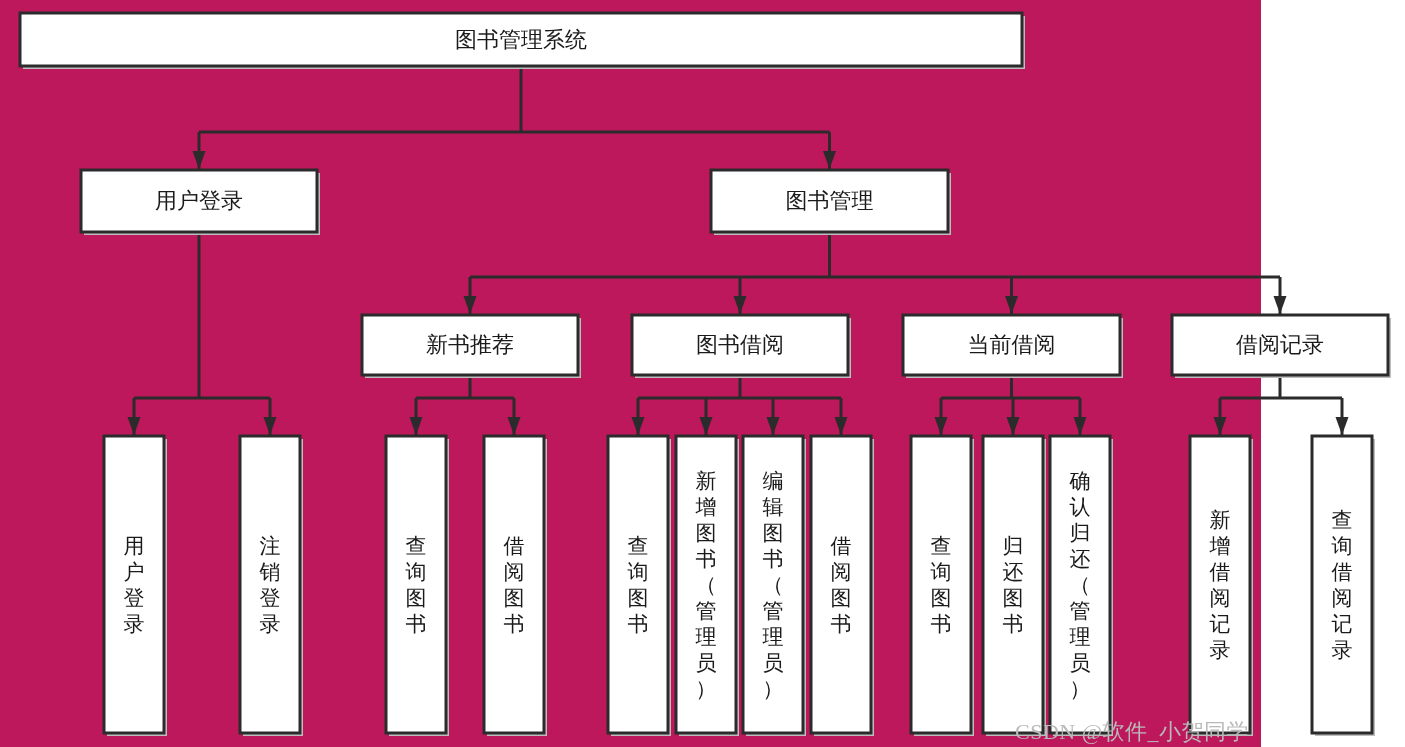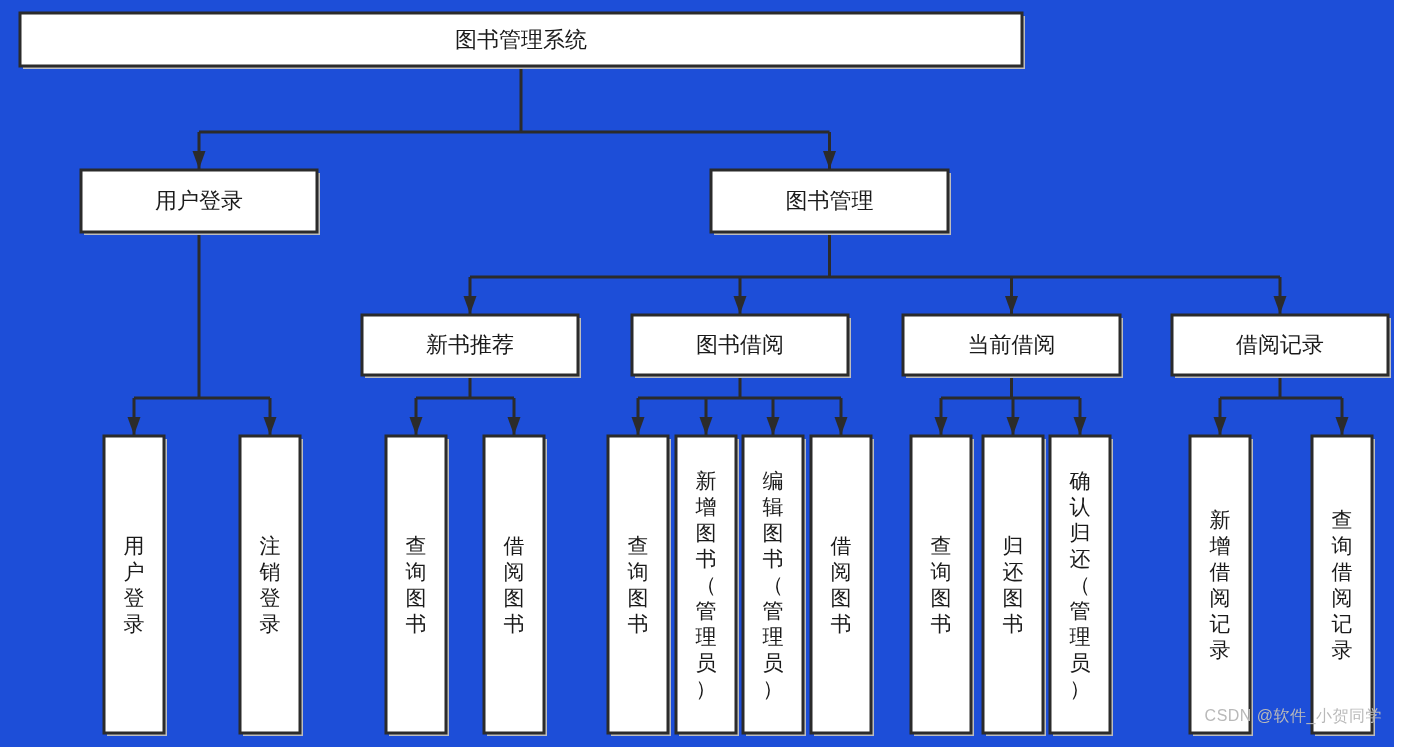--- a/index.html
+++ b/index.html
@@ -9,23 +9,23 @@
   }
   body {
     width: 1405px;
     height: 747px;
     font-family: "DejaVu Sans", "Liberation Sans", sans-serif;
     overflow: hidden;
     position: relative;
   }
   #diagram-root {
     position: relative;
-    width: 1394px;
+    width: 1261px;
     height: 747px;
-    background: #1d4ed8;
+    background: #be185d;
   }
   svg.flow {
     position: absolute;
     top: 0;
     left: 0;
     width: 1405px;
     height: 747px;
   }
   .node-box {
     fill: #ffffff;
@@ -55,23 +55,23 @@
   }
   .node-label-v {
     font-family: "DejaVu Sans", "Liberation Sans", sans-serif;
     font-size: 21px;
     fill: #1a1a1a;
     text-anchor: middle;
   }
   .watermark {
     position: absolute;
     right: 12px;
-    bottom: 20px;
-    font-family: Liberation Sans, sans-serif;
-    font-size: 16px;
+    bottom: 0;
+    font-family: Liberation Serif, serif;
+    font-size: 22px;
     color: #b9b9b9;
     letter-spacing: 0.5px;
     white-space: nowrap;
     pointer-events: none;
   }
 </style>
 </head>
 <body>
 
 <div id="diagram-root">

